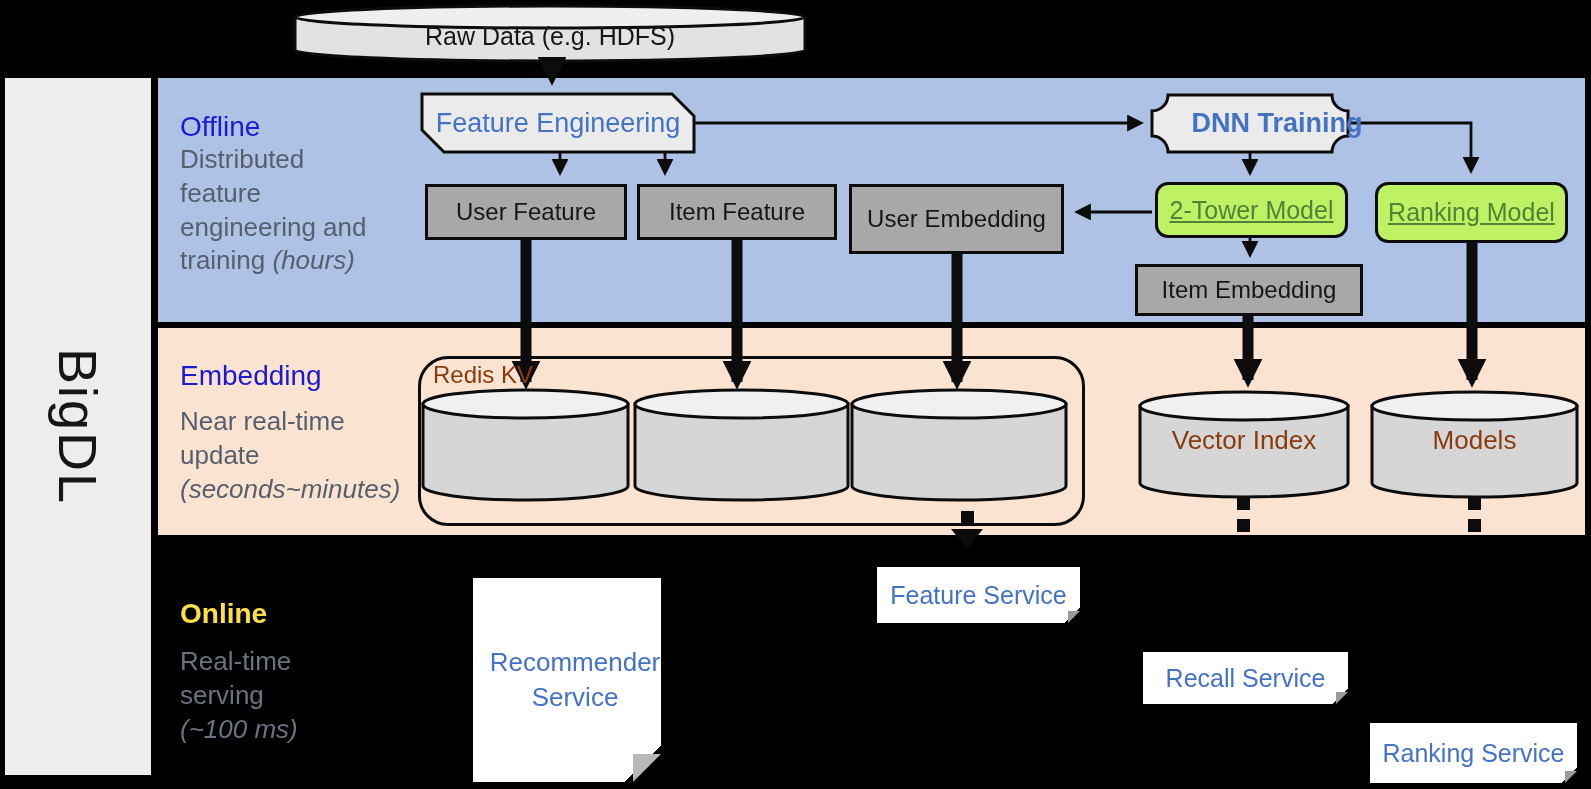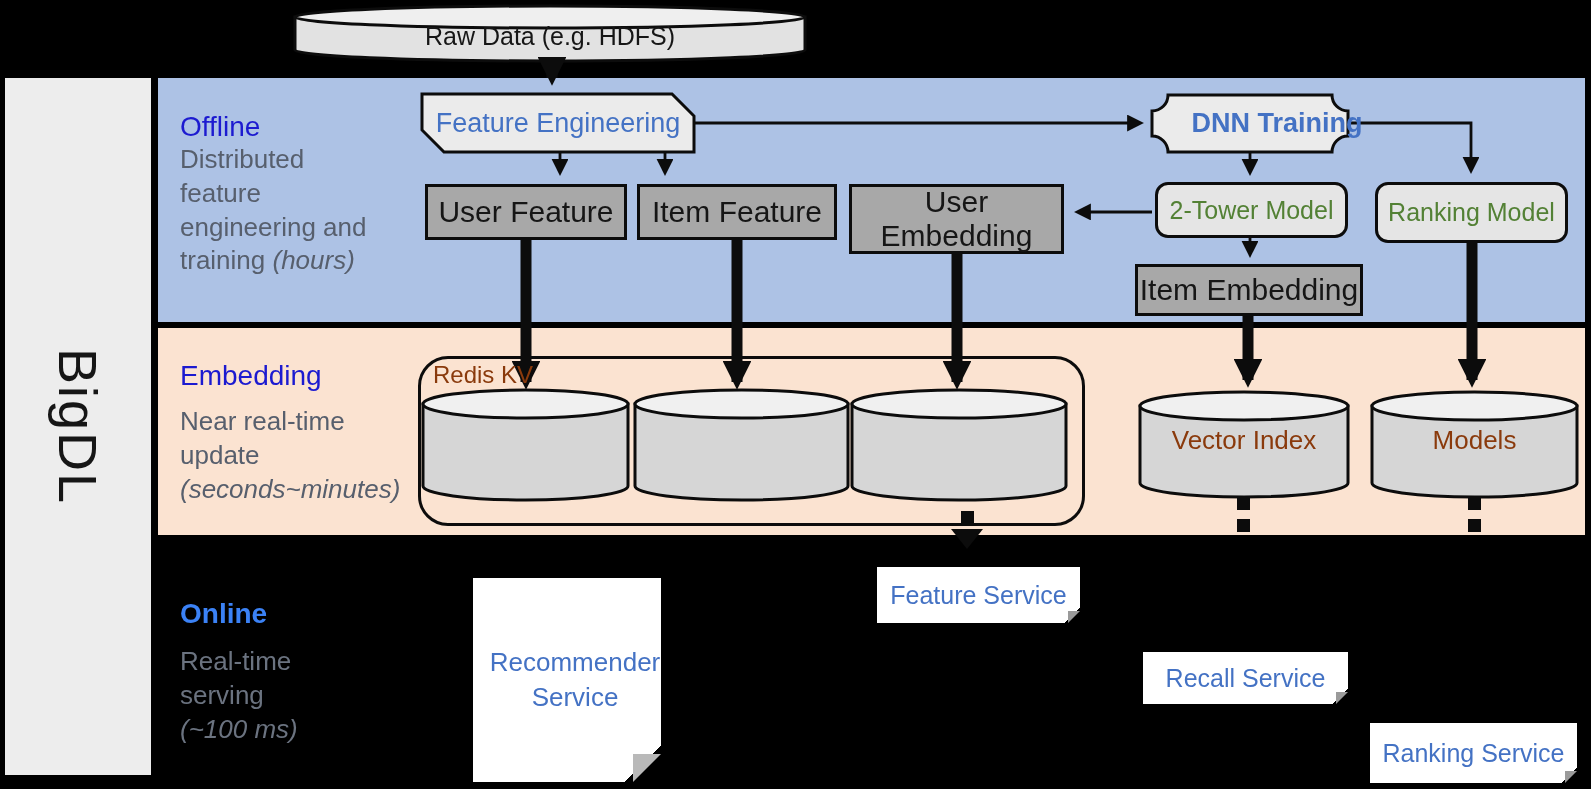--- a/index.html
+++ b/index.html
@@ -9,33 +9,33 @@
   .band{position:absolute;left:158px;width:1427px;}
   .band-offline{top:78px;height:244px;background:#adc2e5;}
   .band-nearline{top:328px;height:207px;background:#fbe3d1;}
   .sidebar{position:absolute;left:5px;top:78px;width:146px;height:697px;background:#ededed;
            display:flex;align-items:center;justify-content:center;}
   .sidebar span{writing-mode:vertical-rl;font-size:54px;color:#161616;letter-spacing:2px;}
   .btitle{font-size:28px;font-weight:500;color:#1c1ad0;}
   .bdesc{font-size:26px;line-height:1.3;color:#575f6d;}
   .bdesc i{font-style:italic;}
   .lbl{display:flex;align-items:center;justify-content:center;text-align:center;}
-  .graybox{background:#a8a8a8;border:3px solid #0c0c0c;color:#161616;font-size:30px;box-sizing:border-box;}
-  .roundbox{background:#e5e5e5;border:3px solid #0c0c0c;border-radius:13px;color:#538135;font-size:25px;box-sizing:border-box;}
+  .graybox{background:#a8a8a8;border:3px solid #0c0c0c;color:#161616;font-size:24px;box-sizing:border-box;}
+  .roundbox{background:#bef264;border:3px solid #0c0c0c;border-radius:13px;color:#538135;font-size:25px;box-sizing:border-box;text-decoration:underline;}
   .bluetext{color:#4472c4;}
   .browntext{color:#8a3a0c;}
   .redis-frame{border:3px solid #0c0c0c;border-radius:30px;box-sizing:border-box;background:transparent;}
   .svc{background:linear-gradient(-45deg,transparent 11px,#ffffff 0);color:#4472c4;font-size:25px;}
   .svc .flap{position:absolute;bottom:0;right:0;width:0;height:0;
              border-top:12px solid #9a9a9a;border-right:12px solid transparent;}
   .doc{background:linear-gradient(-45deg,transparent 26px,#ffffff 0);color:#4472c4;font-size:26px;
        flex-direction:column;line-height:1.35;padding-left:16px;}
   .doc .flap{position:absolute;bottom:0;right:0;width:0;height:0;
              border-top:28px solid #b9b9b9;border-right:28px solid transparent;}
-  .online-title{color:#3b82f6;font-weight:600;font-size:28px;text-align:center;}
+  .online-title{color:#fde047;font-weight:600;font-size:28px;text-align:center;}
   .online-desc{color:#6b7380;}
   svg{position:absolute;left:0;top:0;pointer-events:none;}
   .z1{z-index:1}.z2{z-index:2}.z3{z-index:3}
 </style>
 </head>
 <body>
 
 <div class="canvas">
 
   <div class="band band-offline z1"></div>

